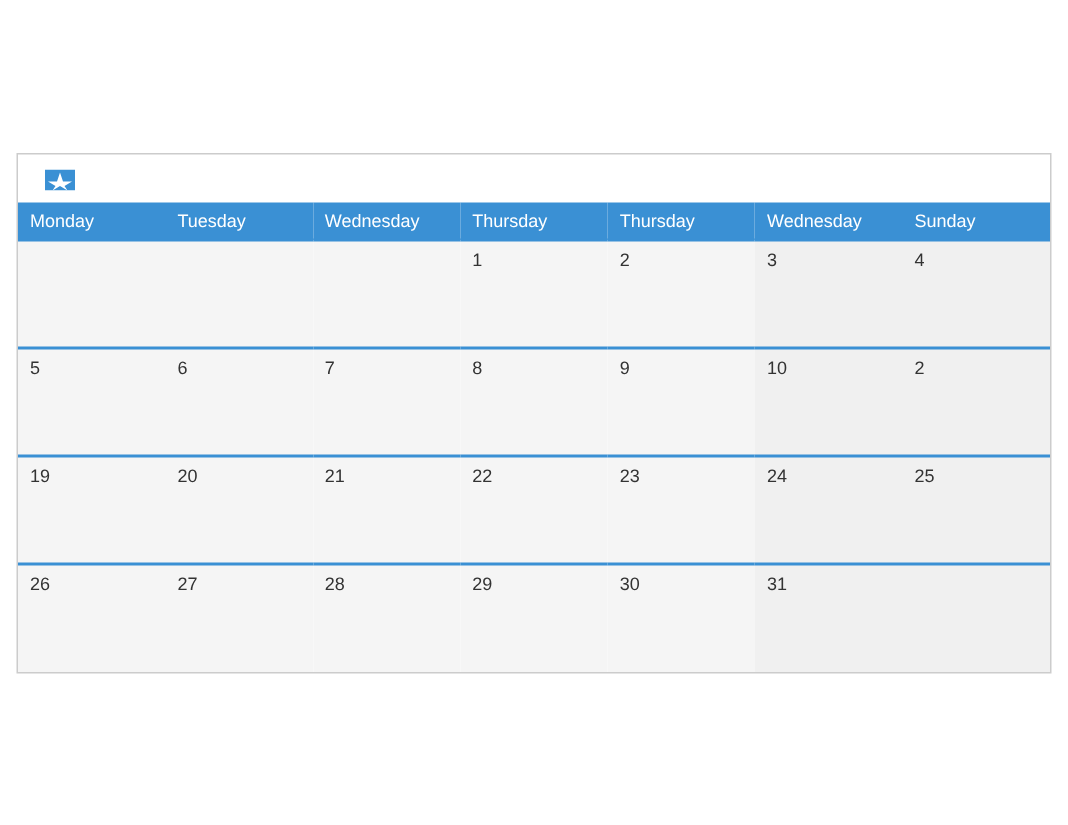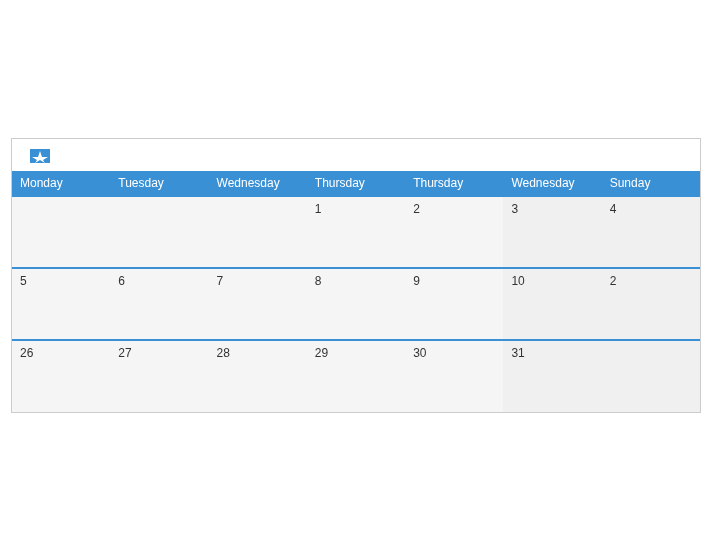--- a/index.html
+++ b/index.html
@@ -141,20 +141,29 @@
         <tr>
           <td><span class="day-number">5</span></td>
           <td><span class="day-number">6</span></td>
           <td><span class="day-number">7</span></td>
           <td><span class="day-number">8</span></td>
           <td><span class="day-number">9</span></td>
           <td><span class="day-number">10</span></td>
           <td><span class="day-number">2</span></td>
         </tr>
         <tr>
+          <td><span class="day-number">19</span></td>
+          <td><span class="day-number">20</span></td>
+          <td><span class="day-number">21</span></td>
+          <td><span class="day-number">22</span></td>
+          <td><span class="day-number">23</span></td>
+          <td><span class="day-number">24</span></td>
+          <td><span class="day-number">25</span></td>
+        </tr>
+        <tr>
           <td><span class="day-number">26</span></td>
           <td><span class="day-number">27</span></td>
           <td><span class="day-number">28</span></td>
           <td><span class="day-number">29</span></td>
           <td><span class="day-number">30</span></td>
           <td><span class="day-number">31</span></td>
           <td class="empty-cell"></td>
         </tr>
       </tbody>
   </table>

